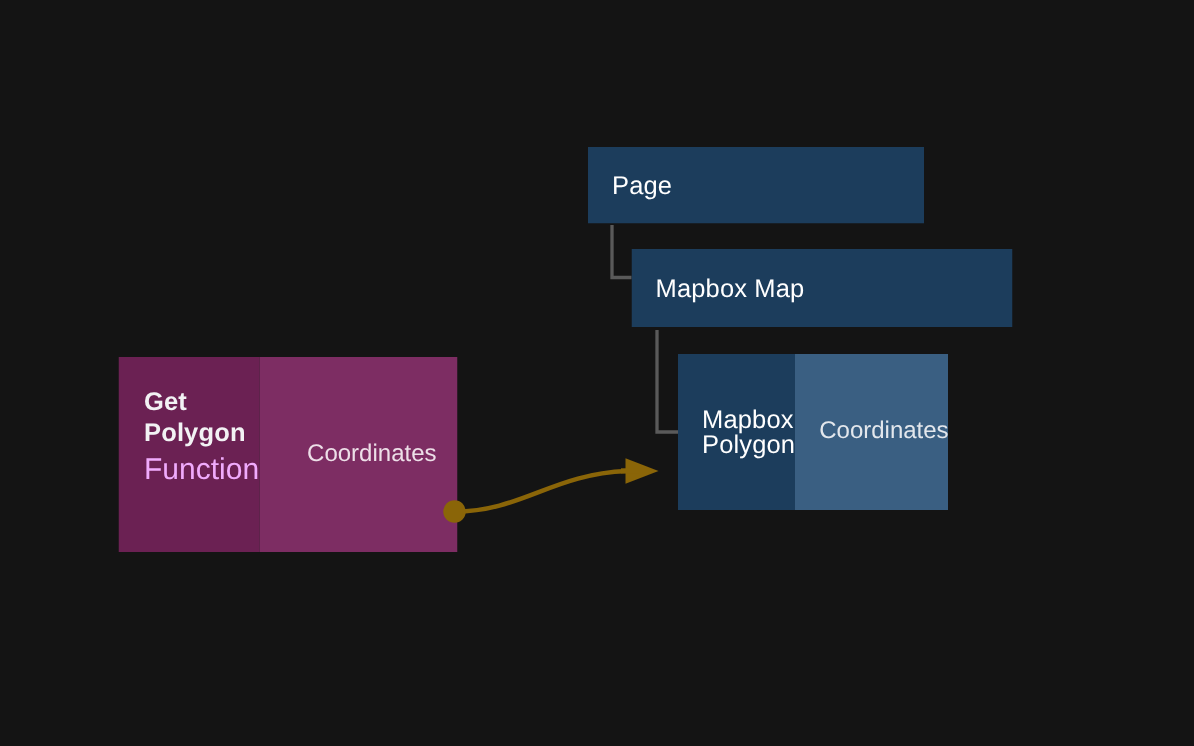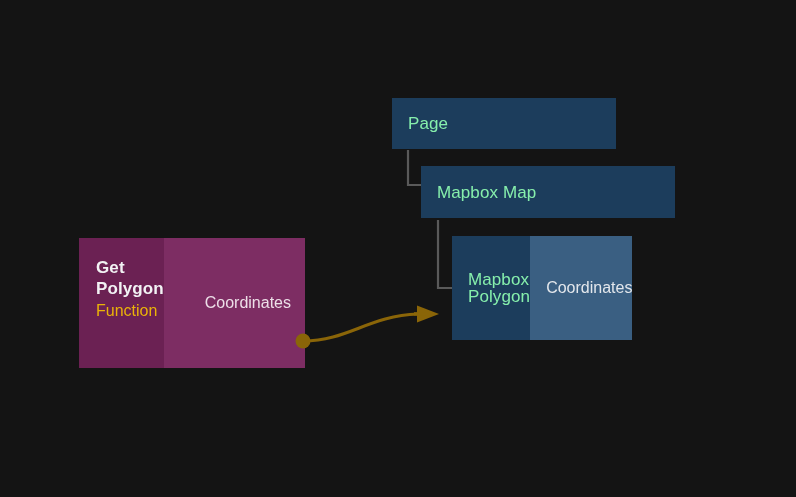--- a/index.html
+++ b/index.html
@@ -28,21 +28,21 @@
   .tree-node .node-header {
     box-sizing: border-box;
     width: 100%;
     height: 100%;
     background: #1c3d5c;
     display: flex;
     align-items: center;
     padding-left: 16px;
   }
   .tree-node .node-title {
-    color: #86efac;
+    color: #ffffff;
     font-size: 17px;
     line-height: 1;
     letter-spacing: 0.1px;
   }
 
   
   .node-with-port {
     display: flex;
     flex-direction: row;
   }
@@ -82,22 +82,22 @@
   .fn-node .fn-title {
     display: block;
     color: #f2f2f4;
     font-size: 17px;
     font-weight: 600;
     line-height: 1.25;
     letter-spacing: 0.1px;
   }
   .fn-node .fn-subtitle {
     display: block;
-    color: #eab308;
-    font-size: 16px;
+    color: #f0abfc;
+    font-size: 20px;
     line-height: 1.35;
   }
   .fn-node .fn-port {
     flex: 1 1 auto;
     background: #7d2d63;
     display: flex;
     align-items: center;
     justify-content: flex-end;
     padding-right: 14px;
     box-sizing: border-box;

